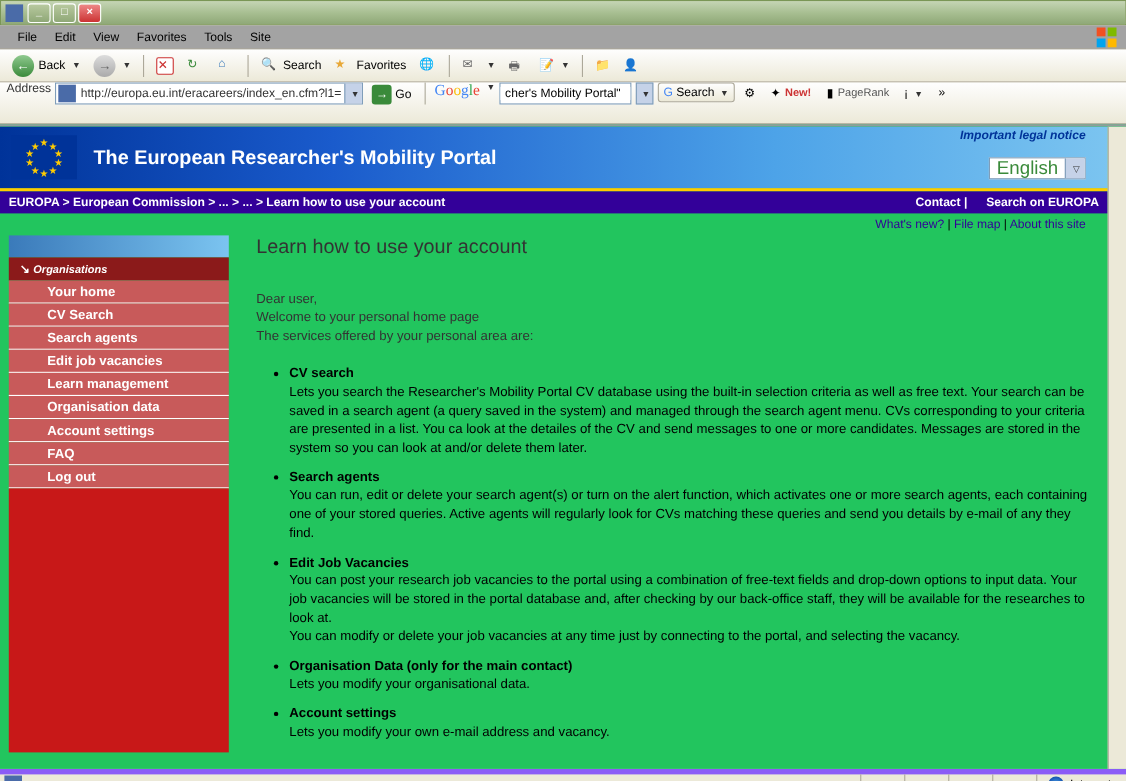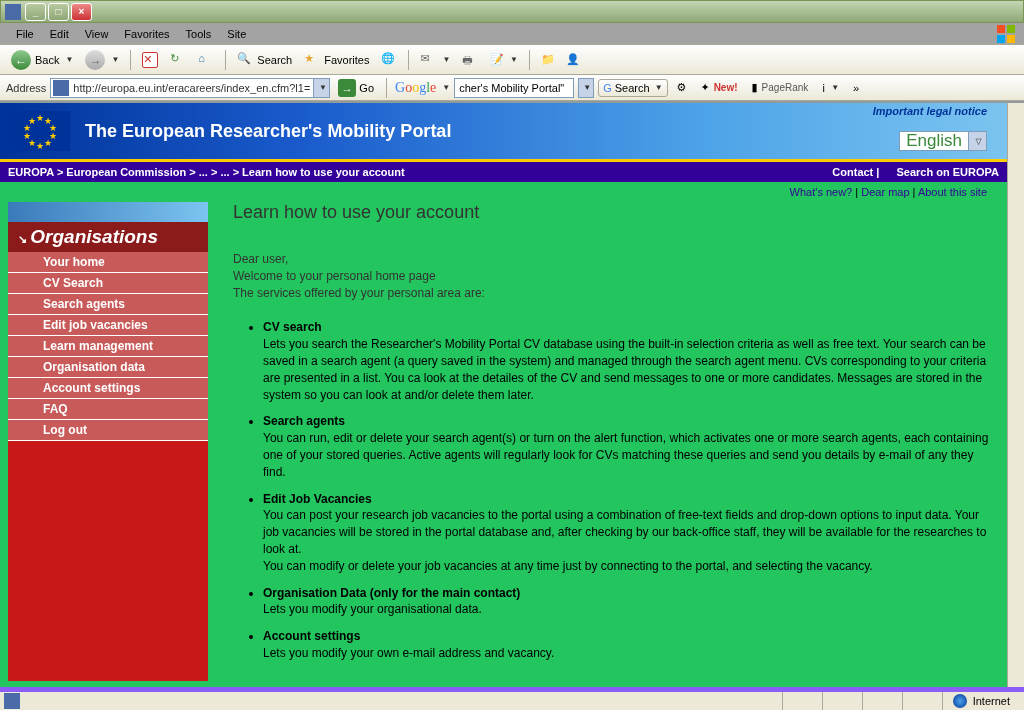--- a/index.html
+++ b/index.html
@@ -31,21 +31,21 @@
 .ico-refresh { width: 16px; height: 16px; color: #3a8a3a; }
 .ico-home { width: 16px; height: 16px; color: #3a7aba; }
 .ico-search { width: 16px; height: 16px; color: #3a7aba; }
 .ico-fav { width: 16px; height: 16px; color: #e8a838; }
 .ico-media { width: 16px; height: 16px; }
 .ico-mail { width: 16px; height: 16px; color: #666; }
 .ico-print { width: 16px; height: 16px; color: #666; }
 .small-arrow { font-size: 8px; margin-left: 2px; color: #333; }
 
 
-.addressbar { height: 26px; background: linear-gradient(#fefefe,#ece9d8); display: flex; align-items: center; padding: 0 6px; border-bottom: 1px solid #aca899; gap: 4px; }
+.addressbar { height: 38px; background: linear-gradient(#fefefe,#ece9d8); display: flex; align-items: flex-start; padding: 0 6px; border-bottom: 1px solid #aca899; gap: 4px; }
 .addr-label { font-size: 11px; color: #333; }
 .addr-input-wrap { display: flex; align-items: center; background: #fff; border: 1px solid #7f9db9; height: 20px; flex: 0 0 280px; }
 .addr-icon { width: 16px; height: 16px; margin: 0 2px; background: #4a6ba8; }
 .addr-input { border: none; flex: 1; font-size: 11px; padding: 0 2px; color: #333; outline: none; }
 .addr-dropdown { width: 16px; background: #c5d2e8; border-left: 1px solid #7f9db9; height: 100%; display: flex; align-items: center; justify-content: center; cursor: pointer; }
 .go-btn { display: flex; align-items: center; gap: 3px; cursor: pointer; padding: 2px 4px; }
 .go-ico { width: 18px; height: 18px; background: #3a8a3a; color: #fff; display: flex; align-items: center; justify-content: center; border-radius: 3px; }
 .google-label { font-family: Times, serif; font-size: 14px; }
 .google-label .b { color: #4285f4; } .google-label .r { color: #ea4335; } .google-label .y { color: #fbbc05; } .google-label .g { color: #34a853; }
 .google-input { background: #fff; border: 1px solid #7f9db9; height: 20px; width: 120px; display: flex; align-items: center; }
@@ -76,21 +76,21 @@
 .breadcrumb-right { margin-left: auto; }
 
 
 .sublinks { text-align: right; padding: 4px 20px 4px 8px; font-size: 11px; }
 .sublinks a { color: #330099; text-decoration: none; }
 
 
 .main-layout { display: flex; padding: 0 8px 0 8px; }
 .sidebar { width: 200px; flex-shrink: 0; }
 .sidebar-banner { height: 20px; background: linear-gradient(to right, #3a7aba, #7bc4f0); }
-.sidebar-header { background: #8b1a1a; color: #fff; font-weight: bold; font-style: italic; padding: 4px 10px; font-size: 19px; }
+.sidebar-header { background: #8b1a1a; color: #fff; font-weight: bold; font-style: italic; padding: 4px 10px; font-size: 10px; }
 .sidebar-header::before { content: "↘ "; font-style: normal; font-size: 11px; }
 .sidebar-item { background: #c85a5a; color: #fff; font-weight: bold; padding: 3px 10px 3px 35px; border-bottom: 1px solid #fff; font-size: 12px; cursor: pointer; }
 .sidebar-fill { background: #c81818; height: 240px; }
 
 .main-content { flex: 1; padding: 0 10px 10px 25px; font-family: Verdana, Arial, sans-serif; }
 .page-title { font-size: 18px; color: #333; margin-bottom: 28px; font-weight: normal; }
 .intro p { font-size: 12px; color: #333; line-height: 1.4; }
 .services-list { margin-top: 18px; padding-left: 30px; }
 .services-list li { margin-bottom: 10px; font-size: 12px; line-height: 1.4; list-style: disc; }
 .services-list li .svc-title { font-weight: bold; display: block; }
@@ -262,21 +262,21 @@
     <div class="yellow-line"></div>
 
     <div class="breadcrumb-bar">
       <span>EUROPA &gt; European Commission &gt; ... &gt; ... &gt; Learn how to use your account</span>
       <span class="breadcrumb-right">
         <a>Contact</a> | <a>Search on EUROPA</a>
       </span>
     </div>
 
     <div class="sublinks">
-      <a>What's new?</a> | <a>Dear map</a> | <a>About this site</a>
+      <a>What's new?</a> | <a>File map</a> | <a>About this site</a>
     </div>
 
     <div class="main-layout">
       <div class="sidebar">
         <div class="sidebar-banner"></div>
         <div class="sidebar-header">Organisations</div>
         <div class="sidebar-item">Your home</div>
         <div class="sidebar-item">CV Search</div>
         <div class="sidebar-item">Search agents</div>
         <div class="sidebar-item">Edit job vacancies</div>

